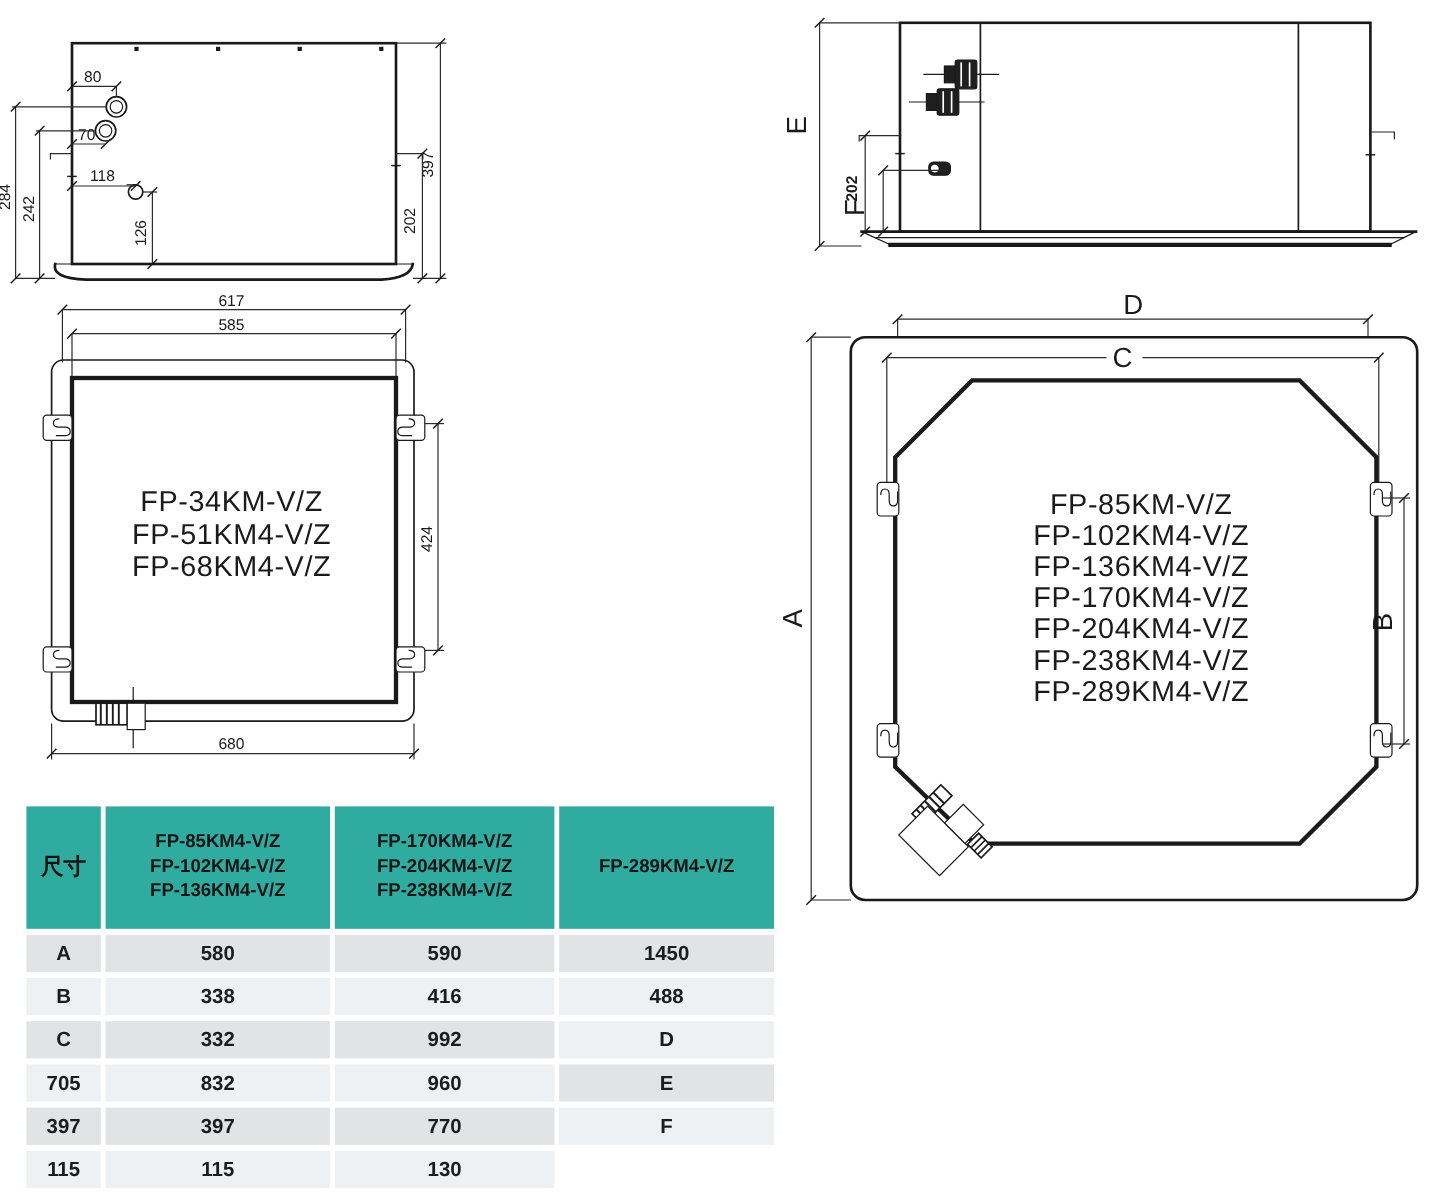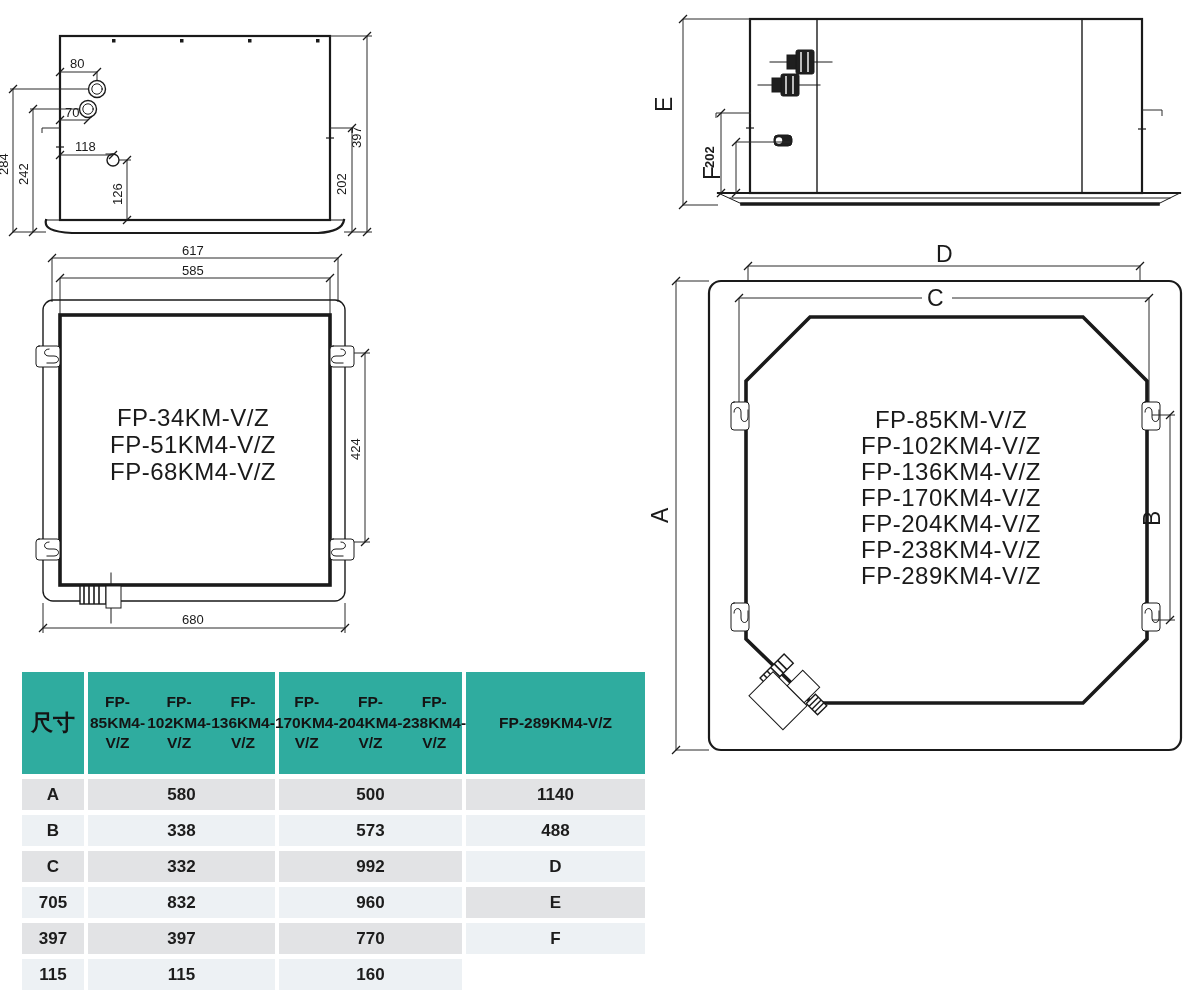--- a/index.html
+++ b/index.html
@@ -18,24 +18,24 @@
   .dimbold{font:bold 13px "Liberation Sans",sans-serif;fill:#1a1a1a;}
   .biglbl{font:23px "Liberation Sans",sans-serif;fill:#1a1a1a;}
   .model{font:24px "Liberation Sans",sans-serif;fill:#1a1a1a;letter-spacing:.5px;}
   .whitefill{fill:#fff;}
   .darkfill{fill:#1f1f1f;stroke:#1a1a1a;}
   
   #dim-table{position:absolute;left:22px;top:672px;display:grid;
              grid-template-columns:62px 187px 183px 179px;
              grid-template-rows:102px repeat(6,31px);
              column-gap:4px;row-gap:5px;}
-  .th{background:#2FAC9F;color:#141414;display:flex;flex-direction:row;
+  .th{background:#2FAC9F;color:#141414;display:flex;flex-direction:column;
       align-items:center;justify-content:center;font-weight:bold;
       font-size:15.5px;line-height:1.32;text-align:center;}
-  .th.dimcol{font-size:22px;}
+  .th.dimcol{font-size:19px;}
   .td{display:flex;align-items:center;justify-content:center;
       font-size:17px;font-weight:600;color:#1c1c1c;}
   .rowA{background:#E2E3E5;}
   .rowB{background:#EDF1F4;}
 </style>
 </head>
 <body>
 
 <div id="canvas">
 
@@ -390,41 +390,41 @@
       <span>FP-170KM4-V/Z</span>
       <span>FP-204KM4-V/Z</span>
       <span>FP-238KM4-V/Z</span>
     </div>
     <div class="th">
       <span>FP-289KM4-V/Z</span>
     </div>
 
     <div class="td rowA">A</div>
     <div class="td rowA">580</div>
-    <div class="td rowA">500</div>
-    <div class="td rowA">1140</div>
+    <div class="td rowA">590</div>
+    <div class="td rowA">1450</div>
 
     <div class="td rowB">B</div>
     <div class="td rowB">338</div>
-    <div class="td rowB">573</div>
+    <div class="td rowB">416</div>
     <div class="td rowB">488</div>
 
     <div class="td rowA">C</div>
     <div class="td rowA">332</div>
     <div class="td rowA">992</div>
 
     <div class="td rowB">D</div>
     <div class="td rowB">705</div>
     <div class="td rowB">832</div>
     <div class="td rowB">960</div>
 
     <div class="td rowA">E</div>
     <div class="td rowA">397</div>
     <div class="td rowA">397</div>
     <div class="td rowA">770</div>
 
     <div class="td rowB">F</div>
     <div class="td rowB">115</div>
     <div class="td rowB">115</div>
-    <div class="td rowB">160</div>
+    <div class="td rowB">130</div>
   </div>
 
 </div>
 
 </body></html>

